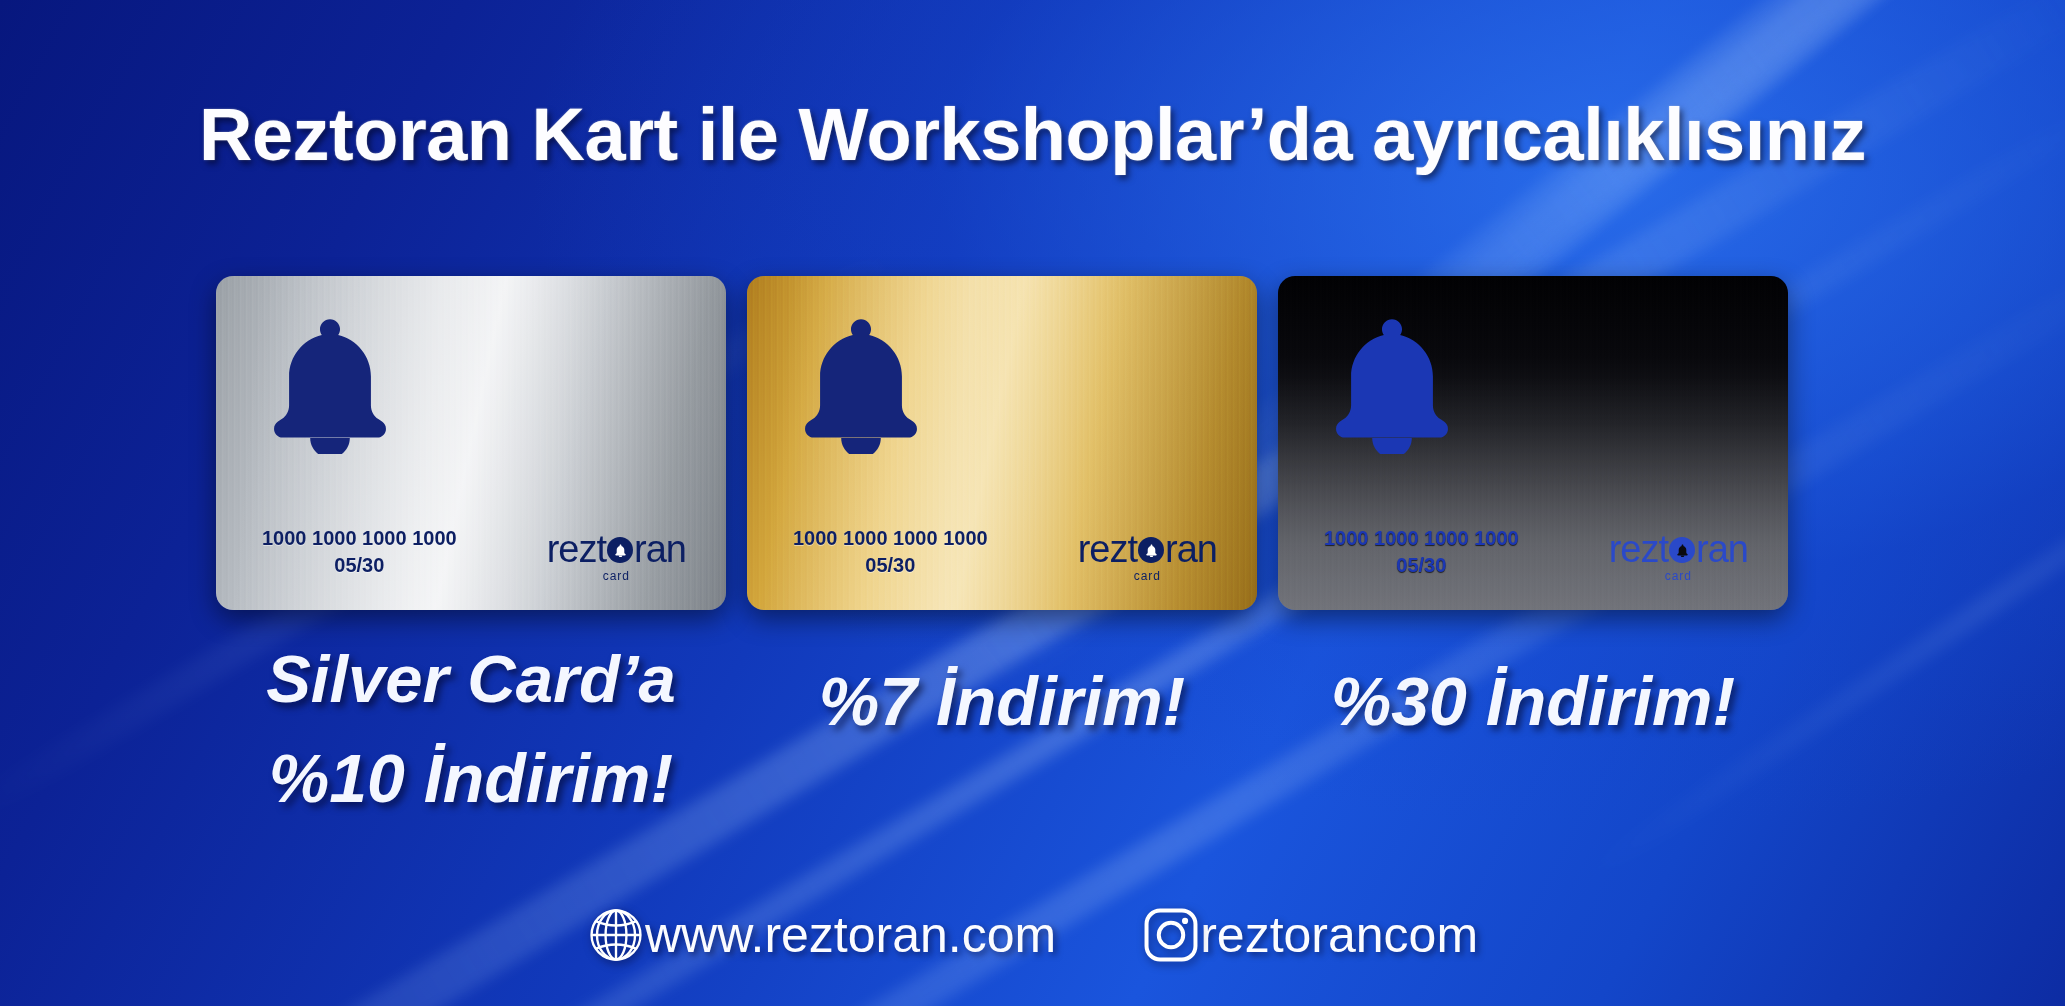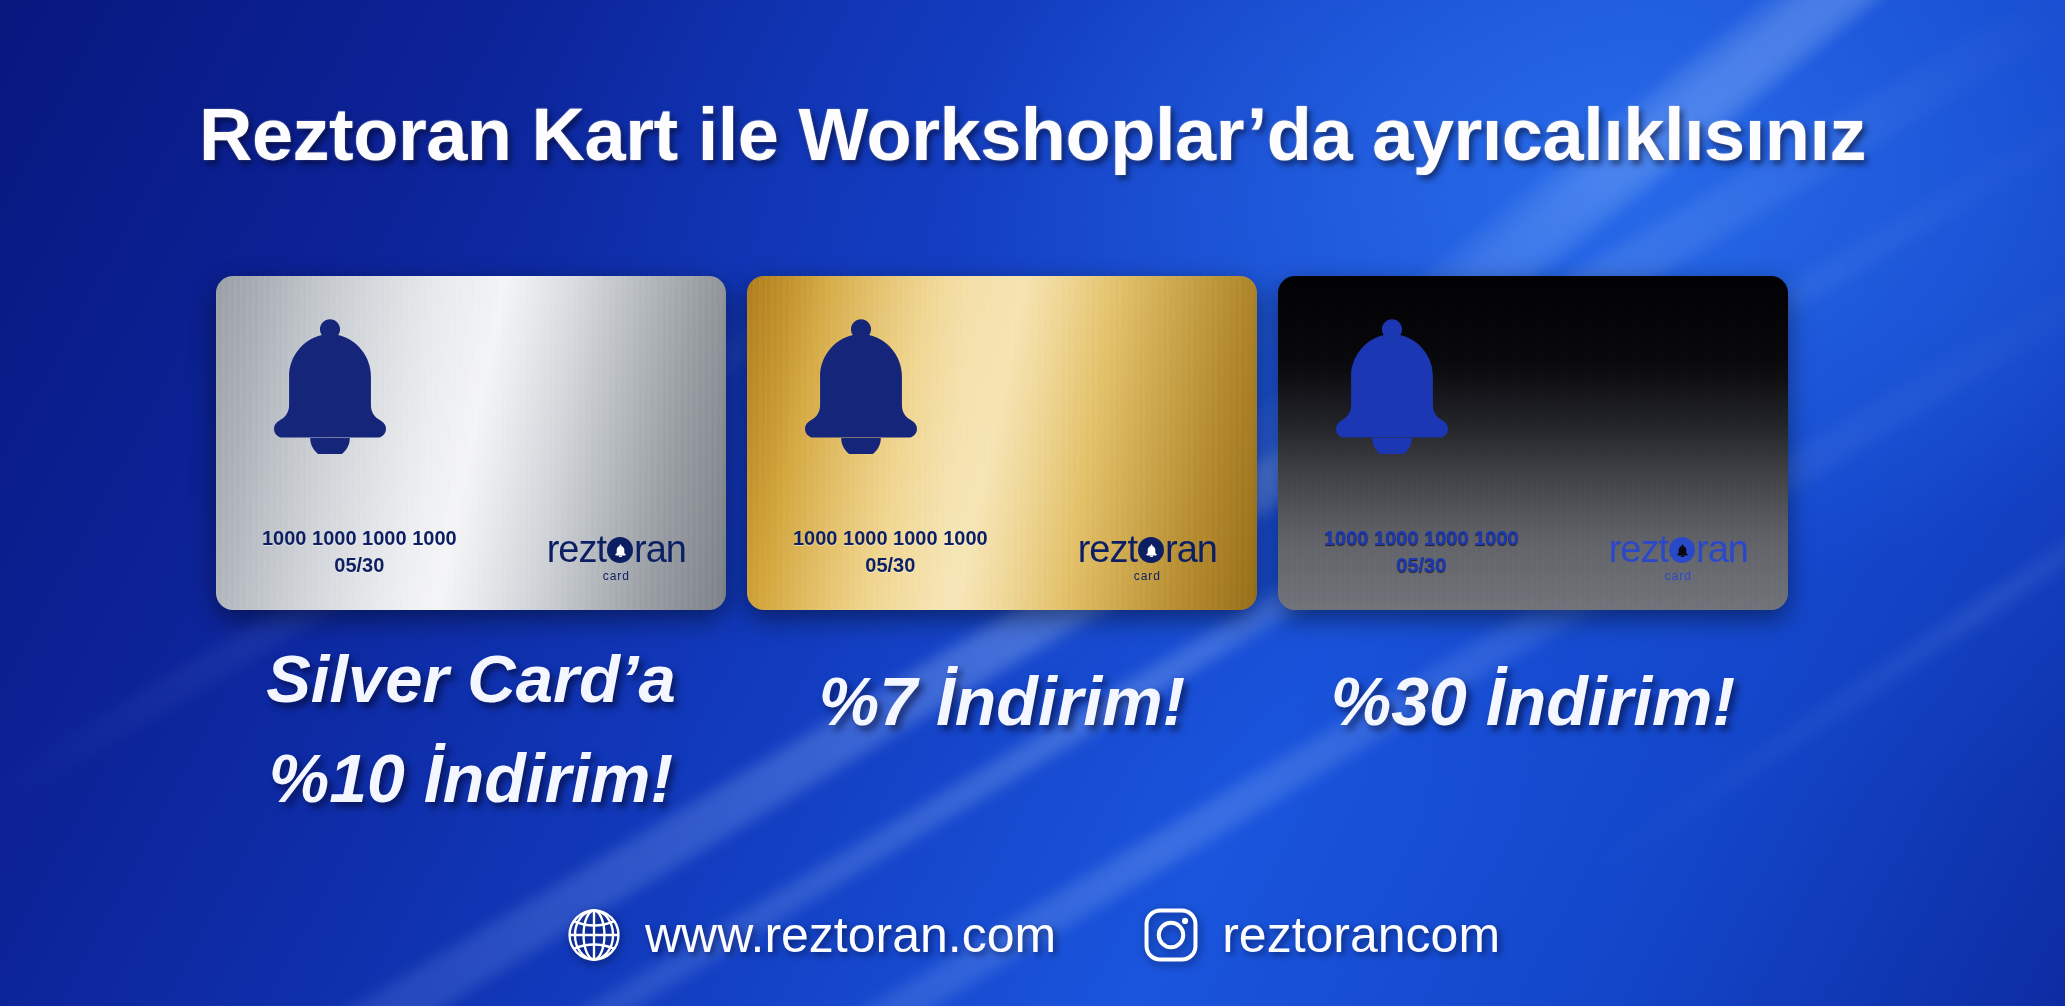--- a/index.html
+++ b/index.html
@@ -135,21 +135,21 @@
     text-shadow:4px 5px 7px rgba(0,0,30,0.55);
   }
   .cap-line1 { font-size:67px; letter-spacing:0px; }
   .cap-line2 { font-size:68px; letter-spacing:0px; margin-top:22px; }
 
   
   #footer {
     position:absolute; bottom:42px; left:0; width:100%;
     display:flex; justify-content:center; align-items:center; gap:86px;
   }
-  .contact { display:flex; align-items:center; gap:22px; }
+  .contact { display:flex; align-items:center; }
   .contact .txt {
     color:#fbfcff; font-size:50px; font-weight:500;
     text-shadow:3px 3px 6px rgba(0,0,30,0.5);
   }
   .ico { width:58px; height:58px; flex:0 0 58px; display:block;
          filter:drop-shadow(2px 3px 4px rgba(0,0,30,0.5)); }
   .ico svg { width:100%; height:100%; display:block; }
 </style>
 </head>
 <body>

